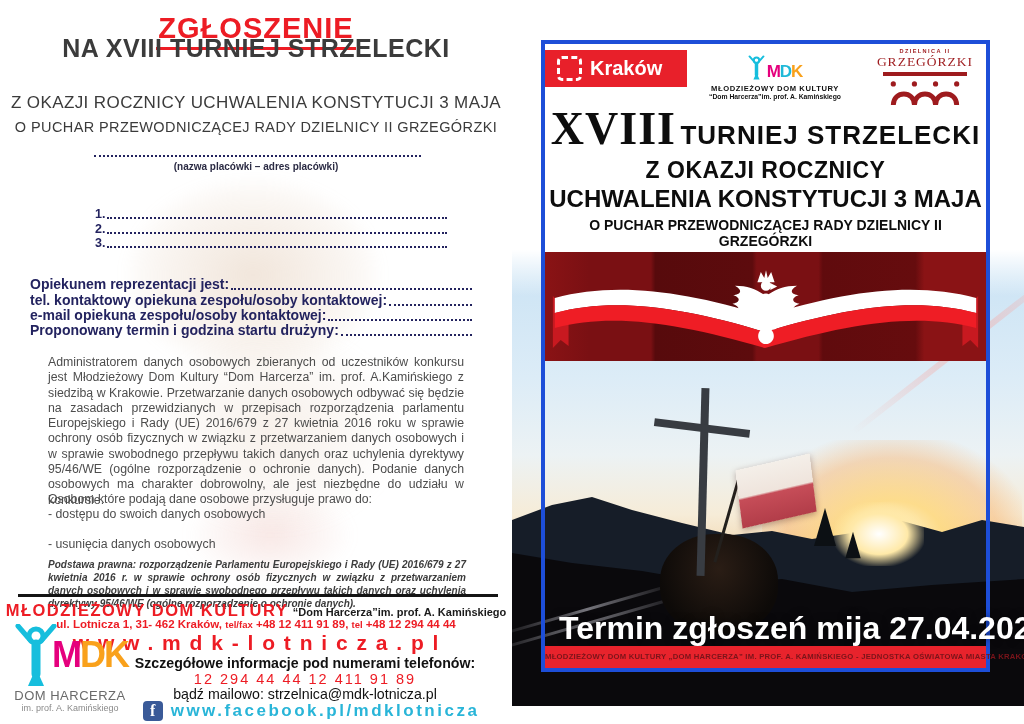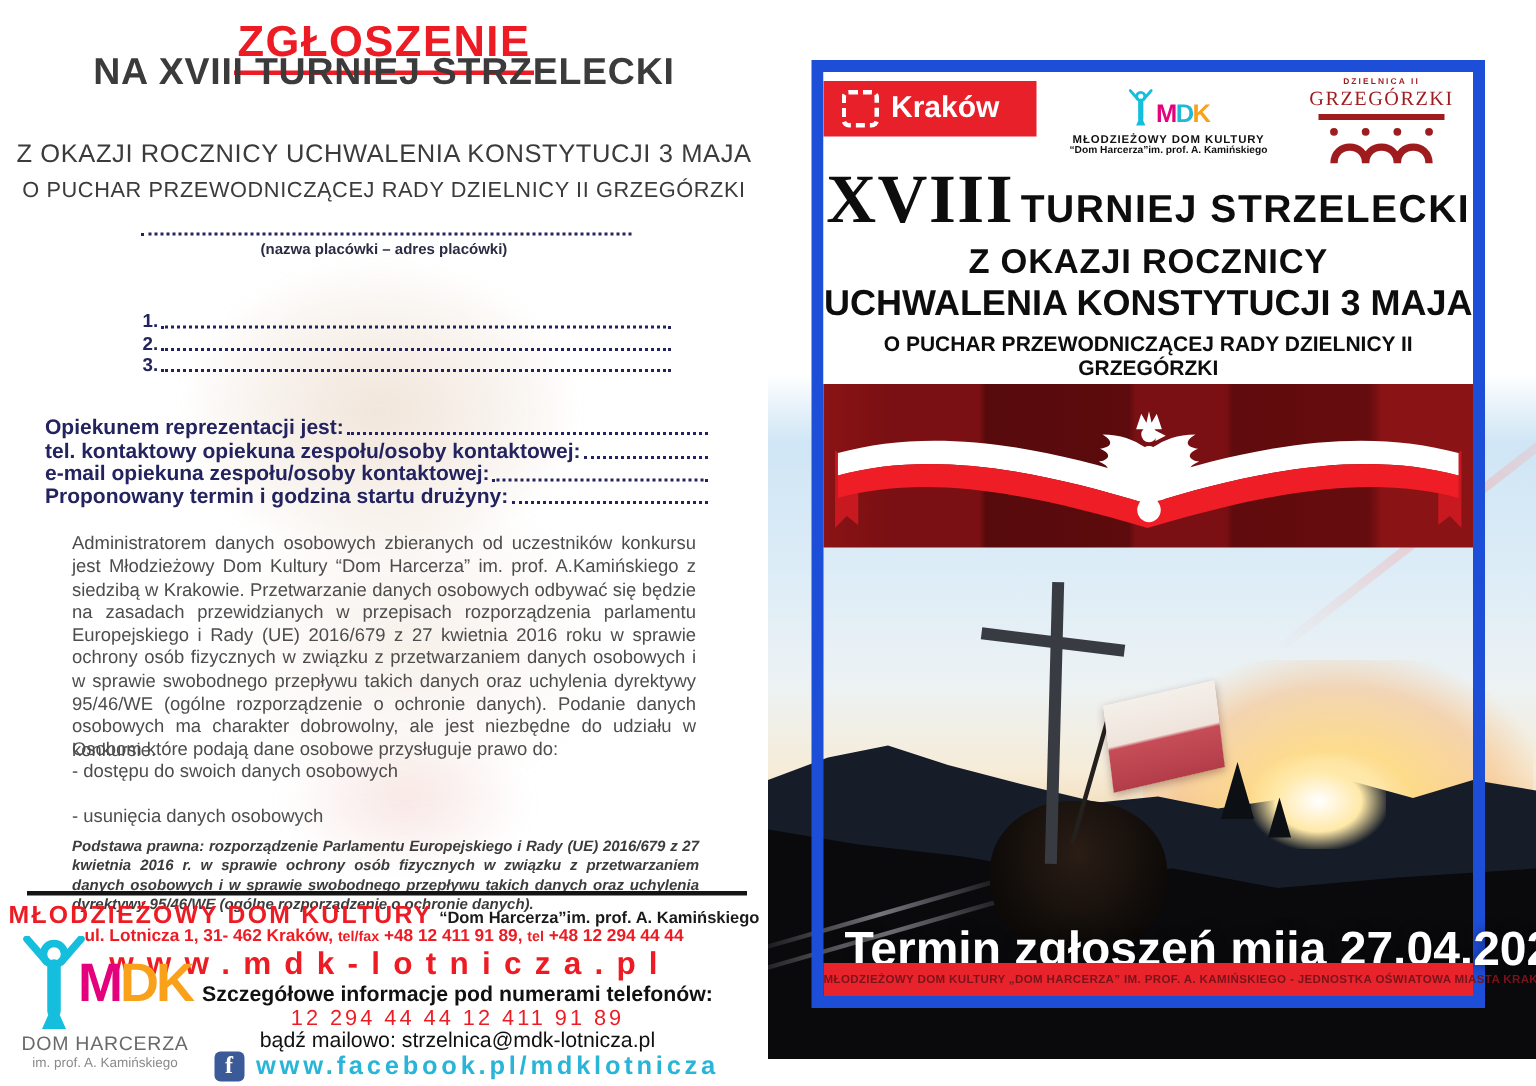--- a/index.html
+++ b/index.html
@@ -75,21 +75,21 @@
   .rock{position:absolute;left:148px;top:284px;width:118px;height:100px;background:radial-gradient(ellipse at 50% 35%,#2a1d15,#0d0a08 72%);border-radius:46%;z-index:5;}
   .cross-v{position:absolute;left:187px;top:138px;width:8px;height:188px;background:#383c42;transform:rotate(1.5deg);z-index:6;}
   .cross-h{position:absolute;left:142px;top:174px;width:96px;height:8px;background:#383c42;transform:rotate(7deg);z-index:6;}
   .flagpole{position:absolute;left:214px;top:222px;width:3px;height:92px;background:#23201d;transform:rotate(16deg);z-index:6;}
   .flag{position:absolute;left:226px;top:212px;width:76px;height:58px;z-index:7;transform:rotate(-13deg) skewX(-6deg);
     background:linear-gradient(180deg,#f4efe9 0%,#efe4dc 48%,#c64d58 52%,#b23d49 100%);box-shadow:0 2px 6px rgba(60,20,20,.35);}
   .tree{position:absolute;width:0;height:0;border-left:11px solid transparent;border-right:11px solid transparent;border-bottom:38px solid #0c1014;z-index:5;}
   .tree1{left:302px;top:258px;}
   .tree2{left:330px;top:276px;transform:scale(.7);}
 
-  .frame{position:absolute;left:29px;top:40px;width:449px;height:632px;border:8px solid #1d4ed8;box-sizing:border-box;z-index:10;}
+  .frame{position:absolute;left:29px;top:40px;width:449px;height:632px;border:4px solid #1d4ed8;box-sizing:border-box;z-index:10;}
   .header-white{position:absolute;left:0;top:0;right:0;height:208px;background:#fff;}
   .krk{position:absolute;left:0;top:6px;width:142px;height:37px;background:#e8202a;display:flex;align-items:center;gap:8px;padding-left:12px;box-sizing:border-box;color:#fff;font-size:20px;font-weight:bold;}
   .krk-icon{width:19px;height:19px;border:3px dashed #fff;border-radius:5px;flex:0 0 auto;}
   .mdk-mini{position:absolute;left:150px;top:8px;width:160px;text-align:center;}
   .mdk-mini-row{display:flex;align-items:flex-end;justify-content:center;gap:2px;height:30px;}
   .mdk-mini-letters{font-weight:bold;font-size:17px;letter-spacing:-1px;}
   .mdk-mini-letters .lm{color:#e5007d;}
   .mdk-mini-letters .ld{color:#1fb9d8;}
   .mdk-mini-letters .lk{color:#f9a11b;}
   .mdk-mini-l1{font-size:7.6px;font-weight:bold;color:#111;letter-spacing:.6px;margin-top:2px;}

